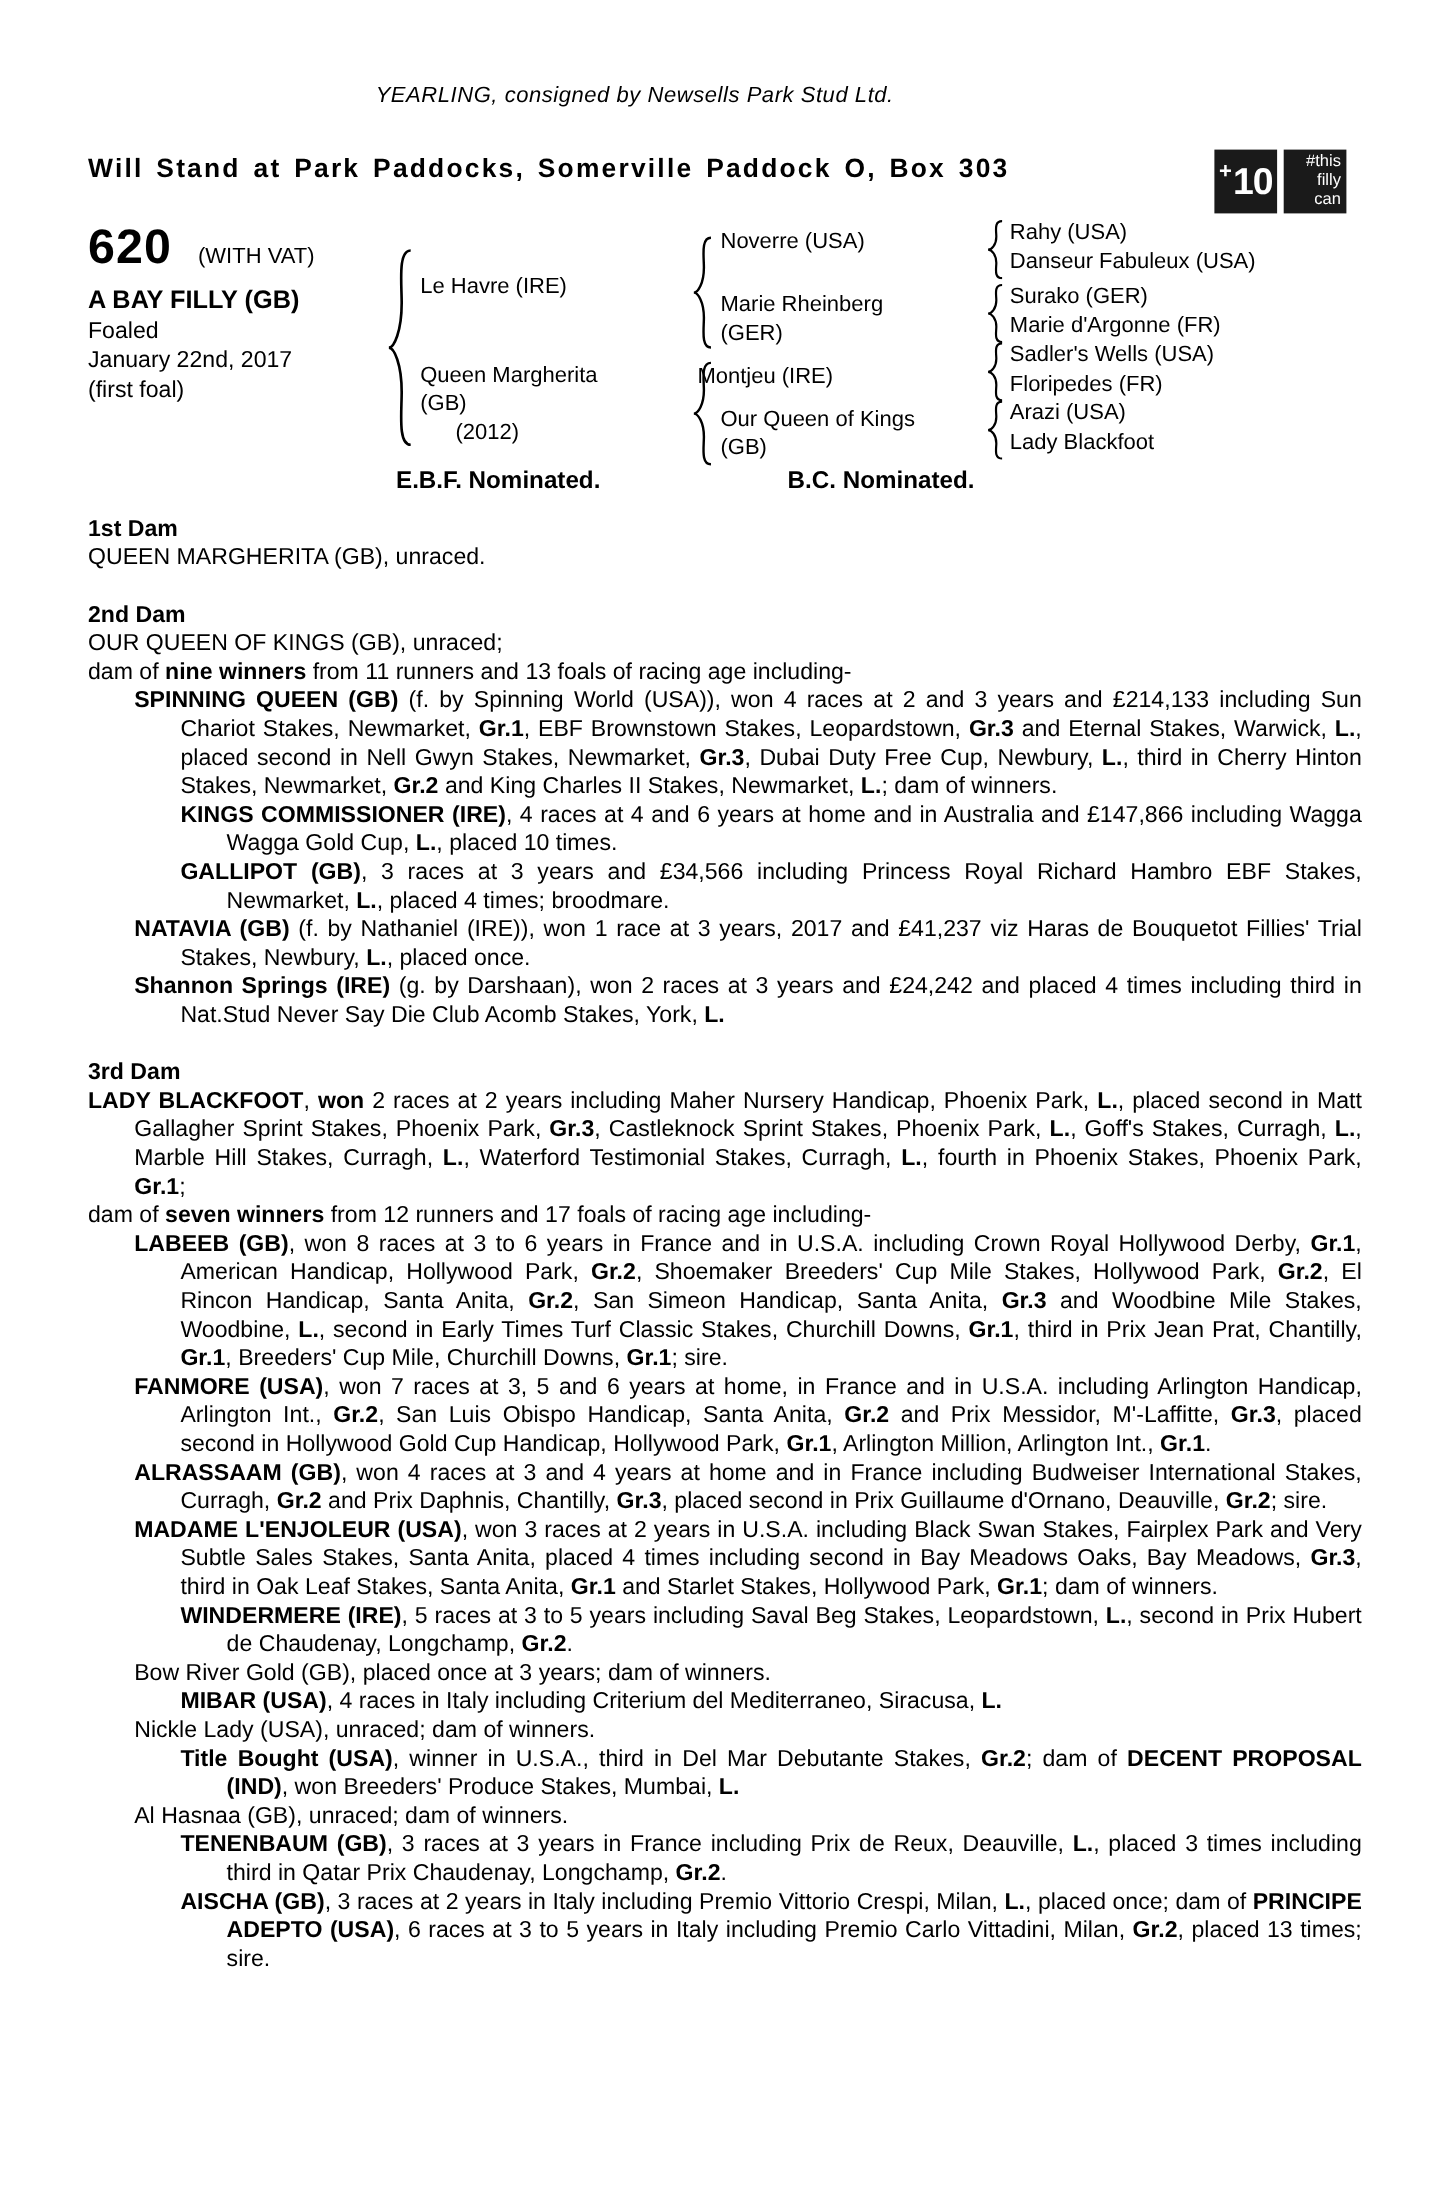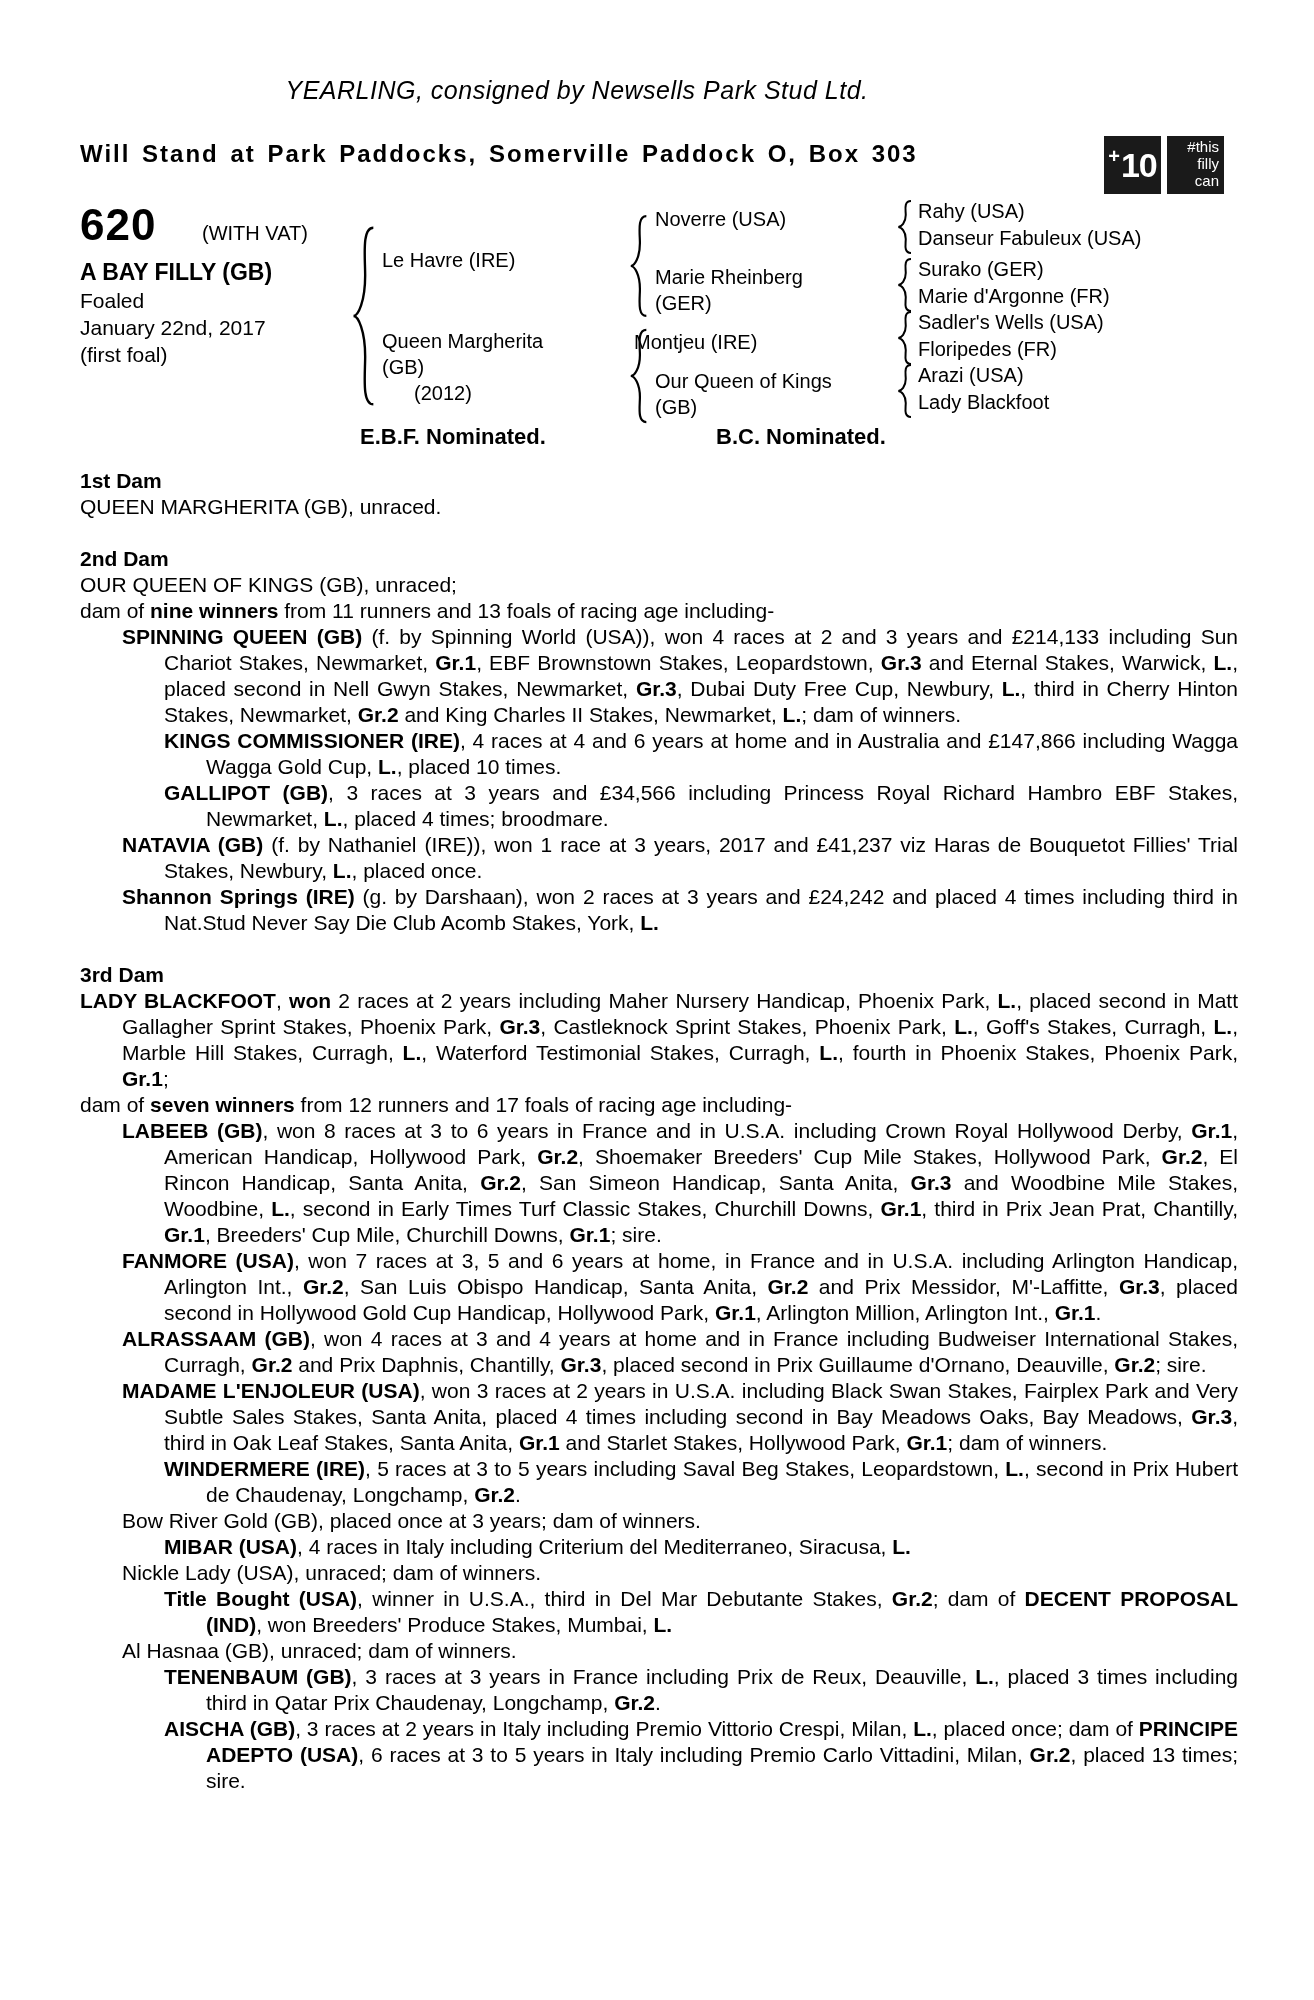--- a/index.html
+++ b/index.html
@@ -1,31 +1,31 @@
 <!DOCTYPE html>
 <html><head>
 <meta charset="utf-8">
 <style>
   html,body{margin:0;padding:0;background:#e8e8e8;}
   .page{position:relative;width:1314px;height:2000px;background:#ffffff;color:#000;
         font-family:"Liberation Sans","DejaVu Sans",sans-serif;overflow:hidden;}
   .consign-title{position:absolute;top:76px;left:0;width:1154px;text-align:center;
-        font-style:italic;font-size:25px;letter-spacing:0.5px;}
+        font-style:italic;font-size:20px;letter-spacing:0.5px;}
   .stand-line{position:absolute;top:140px;left:80px;font-weight:bold;font-size:24px;
         letter-spacing:2px;word-spacing:3px;white-space:nowrap;}
   .logo-box{position:absolute;background:#1a1a1a;color:#fff;}
   .logo-plus10{left:1104px;top:136px;width:57px;height:58px;display:flex;align-items:center;justify-content:center;}
   .logo-plus10 .plus{font-size:20px;font-weight:bold;position:relative;top:-9px;margin-right:1px;}
   .logo-plus10 .num{font-size:34px;font-weight:bold;letter-spacing:-1px;}
   .logo-filly{left:1167px;top:136px;width:57px;height:58px;font-size:15px;line-height:17px;
         padding:2px 5px 0 0;box-sizing:border-box;text-align:right;font-weight:400;}
   
   .ped span{position:absolute;font-size:20px;white-space:nowrap;}
   .lot-number{position:absolute;left:80px;top:200px;font-size:44px;font-weight:bold;letter-spacing:1px;}
-  .lot-vat{position:absolute;left:180px;top:222px;font-size:20px;margin-left:22px;}
+  .lot-vat{position:absolute;left:180px;top:222px;font-size:20px;}
   .lot-desc{position:absolute;left:80px;top:259px;font-size:23px;font-weight:bold;}
   .lot-line{position:absolute;left:80px;font-size:21px;}
   .brace{position:absolute;}
   .nominated{position:absolute;font-size:22px;font-weight:bold;}
   
   .produce{position:absolute;left:80px;top:468px;width:1158px;font-size:21px;line-height:26px;}
   .dam-heading{font-weight:bold;}
   .dam-heading.gap{margin-top:26px;}
   .para{margin:0;text-align:justify;}
   .ind0{padding-left:42px;text-indent:-42px;}

